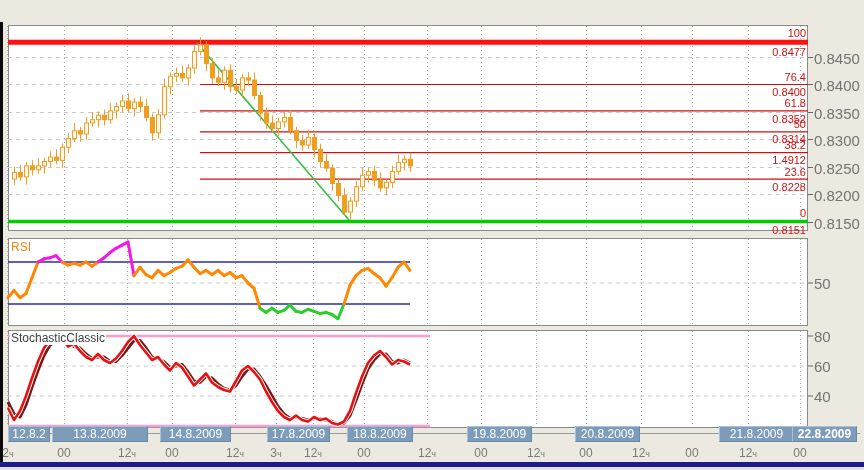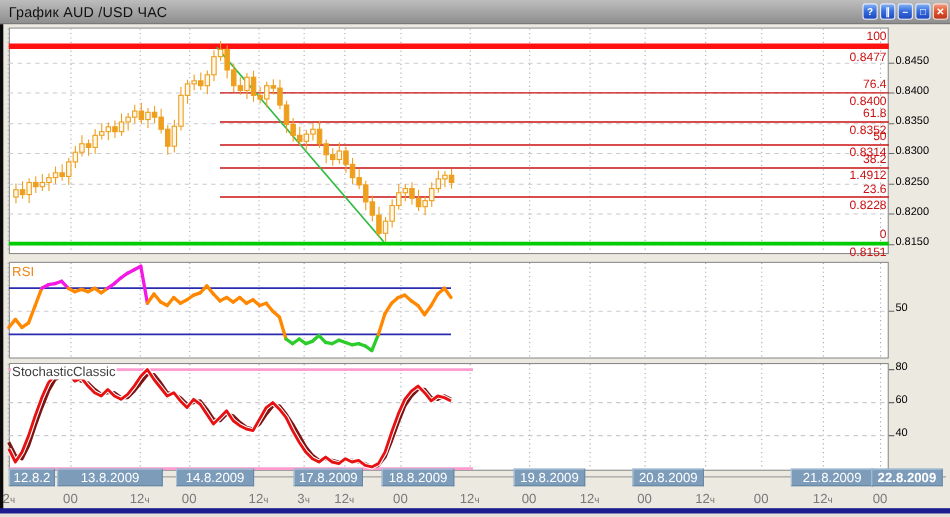--- a/index.html
+++ b/index.html
@@ -17,44 +17,40 @@
   .winbtn.close{background:linear-gradient(#f49a7f 0%,#e05a33 45%,#c03318 100%);border-color:#ffd9cc;}
   
   .panel{position:absolute;left:8px;width:800px;background:#fff;border:1px solid #8a8a8a;box-sizing:border-box;z-index:1;}
   #main-panel{top:25px;height:206px;}
   #rsi-panel{top:238px;height:88px;}
   #stoch-panel{top:330px;height:98px;}
   #left-edge{position:absolute;left:0;top:22px;width:3px;height:441px;background:#0a0a0a;z-index:12;}
   
   #chart-svg{position:absolute;left:0;top:0;z-index:5;}
   
-  .axis-label{position:absolute;left:814px;font-size:10px;color:#000000;z-index:10;}
+  .axis-label{position:absolute;left:814px;font-size:15px;color:#737373;z-index:10;}
   .fib-label{position:absolute;font-size:11px;color:#cc1111;text-align:right;width:60px;z-index:10;}
   .ind-label{position:absolute;font-size:12px;z-index:10;background:#fff;padding:0 1px;}
   #rsi-label{left:10px;top:240px;color:#f08418;}
   #stoch-label{left:10px;top:331px;color:#404040;}
   
   .date-box{position:absolute;top:426px;height:16px;background:#7d9cba;border:1px solid #6888a6;
     border-top-color:#a9c2d8;border-left-color:#a9c2d8;box-sizing:border-box;color:#fff;
     font-size:12px;line-height:14px;text-align:center;overflow:hidden;white-space:nowrap;z-index:10;}
   .time-label{position:absolute;top:446px;font-size:12px;color:#7a7a7a;transform:translateX(-50%);
     white-space:nowrap;z-index:10;}
   .time-label small{font-size:9px;}
   #axis-baseline{position:absolute;left:8px;top:433px;width:852px;height:1px;background:#9a9a9a;z-index:6;}
   #bottom-strip{position:absolute;left:0;top:462px;width:864px;height:5px;background:#1c1c8e;z-index:12;}
   #bottom-strip2{position:absolute;left:0;top:467px;width:864px;height:3px;background:#e6e2d8;z-index:12;}
 </style>
 </head>
 <body>
 
 <div id="root">
-  <div id="titlebar">
-    <span id="title-text">График AUD /USD  ЧАС</span>
-    <span id="winbtns"><span class="winbtn">?</span><span class="winbtn">∥</span><span class="winbtn">–</span><span class="winbtn">□</span><span class="winbtn close">✕</span></span>
-  </div>
 
   <div id="main-panel" class="panel"></div>
   <div id="rsi-panel" class="panel"></div>
   <div id="stoch-panel" class="panel"></div>
 
   <svg id="chart-svg" width="864" height="470">
       <g>
         <line x1="7.5" y1="26" x2="7.5" y2="230" stroke="#a8a8a8" stroke-width="1" stroke-dasharray="1,3"></line>
         <line x1="7.5" y1="239" x2="7.5" y2="325" stroke="#a8a8a8" stroke-width="1" stroke-dasharray="1,3"></line>
         <line x1="7.5" y1="331" x2="7.5" y2="427" stroke="#a8a8a8" stroke-width="1" stroke-dasharray="1,3"></line>

